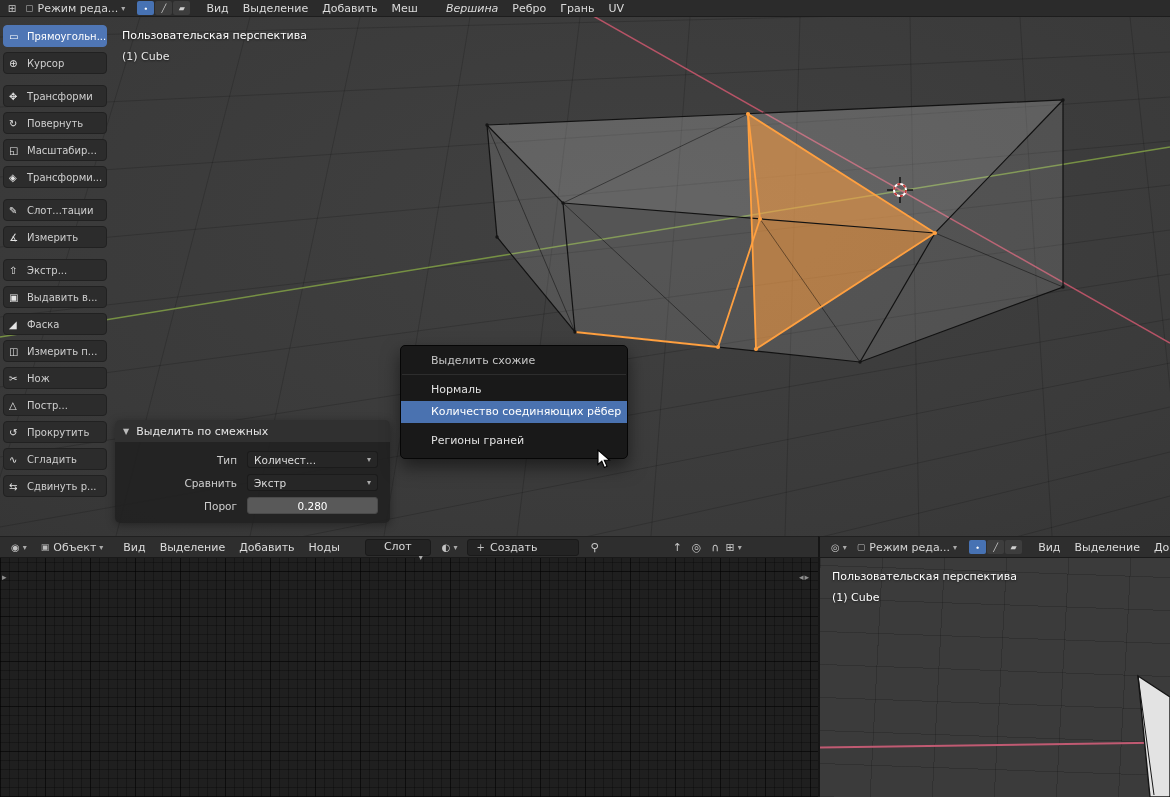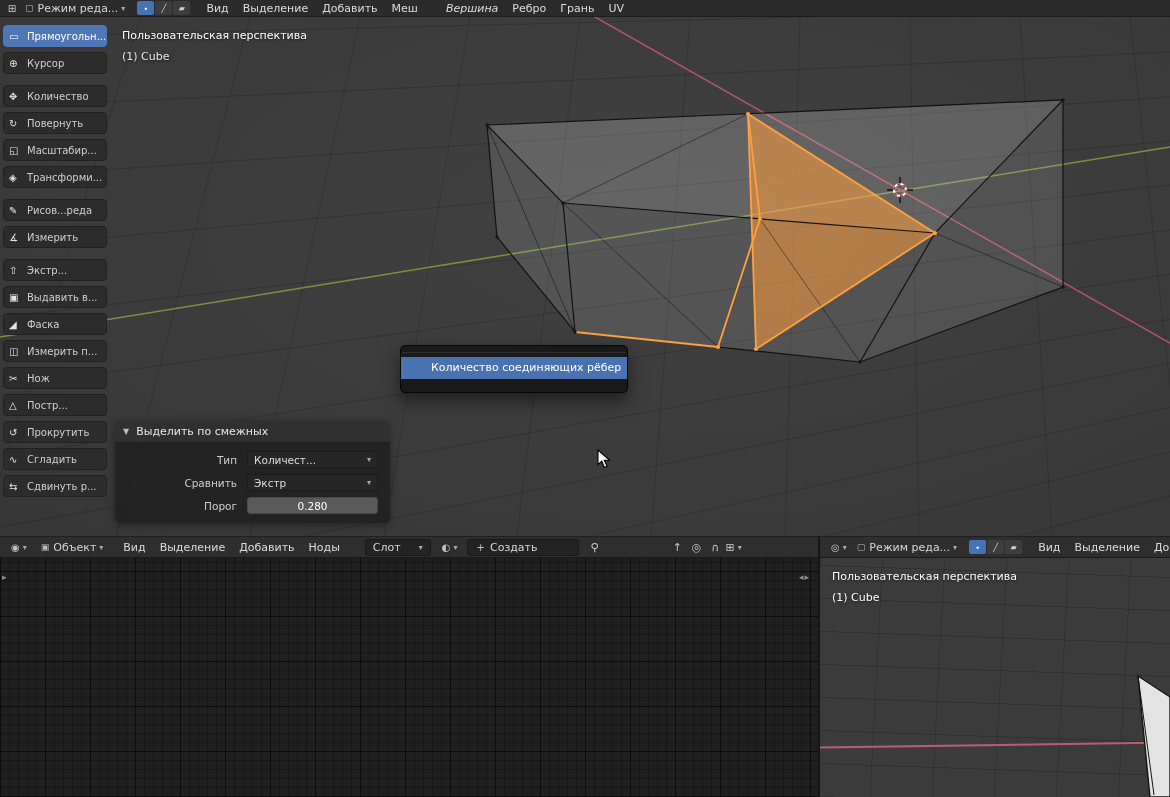--- a/index.html
+++ b/index.html
@@ -250,37 +250,37 @@
       <div class="tool-btn selected">
           <span class="tool-ic">▭</span>
           <span>Прямоугольн...</span>
         </div>
       <div class="tool-btn">
           <span class="tool-ic">⊕</span>
           <span>Курсор</span>
         </div>
       <div class="tool-btn group-start">
           <span class="tool-ic">✥</span>
-          <span>Количество</span>
+          <span>Трансформи</span>
         </div>
       <div class="tool-btn">
           <span class="tool-ic">↻</span>
           <span>Повернуть</span>
         </div>
       <div class="tool-btn">
           <span class="tool-ic">◱</span>
           <span>Масштабир...</span>
         </div>
       <div class="tool-btn">
           <span class="tool-ic">◈</span>
           <span>Трансформи...</span>
         </div>
       <div class="tool-btn group-start">
           <span class="tool-ic">✎</span>
-          <span>Рисов...реда</span>
+          <span>Слот...тации</span>
         </div>
       <div class="tool-btn">
           <span class="tool-ic">∡</span>
           <span>Измерить</span>
         </div>
       <div class="tool-btn group-start">
           <span class="tool-ic">⇧</span>
           <span>Экстр...</span>
         </div>
       <div class="tool-btn">
@@ -340,23 +340,26 @@
         <div class="op-row">
           <span class="op-label">Порог</span>
           <div class="op-field number">
             <span>0.280</span>
           </div>
         </div>
       </div>
     </div>
 
     <div class="ctx">
+      <div class="ctx-title">Выделить схожие</div>
       <div class="ctx-sep"></div>
+      <div class="ctx-item">Нормаль</div>
       <div class="ctx-item hl">Количество соединяющих рёбер</div>
       <div class="ctx-gap"></div>
+      <div class="ctx-item">Регионы граней</div>
     </div>
 
     <svg class="mouse-cursor" width="15" height="21" viewBox="0 0 15 21">
       <path d="M1,1 L1,15.5 L4.8,12.2 L7.4,18.4 L10,17.2 L7.3,11.2 L12.4,11 Z" fill="#fff" stroke="#000" stroke-width="1.1"></path>
     </svg>
   </div>
 
   <div class="hdr-row">
     <div class="shader-header">
       <div class="dd" style="margin-right:4px;">
@@ -365,21 +368,21 @@
       </div>
       <div class="dd">
         <span class="dd-ic">▣</span>
         <span>Объект</span>
         <span class="chev">▾</span>
       </div>
       <span class="th-menu" style="margin-left:8px;">Вид</span>
       <span class="th-menu">Выделение</span>
       <span class="th-menu">Добавить</span>
       <span class="th-menu">Ноды</span>
-      <div class="hdr-field" style="margin-left:18px;width:66px;">
+      <div class="hdr-field" style="margin-left:18px;width:66px;flex-direction:column;">
         <span>Слот</span>
         <span class="chev" style="margin-left:auto;">▾</span>
       </div>
       <div class="dd" style="margin-left:6px;">
         <span class="sm-ic">◐</span>
         <span class="chev">▾</span>
       </div>
       <div class="hdr-btn" style="margin-left:4px;width:112px;">
         <span class="sm-ic">+</span>
         <span>Создать</span>

